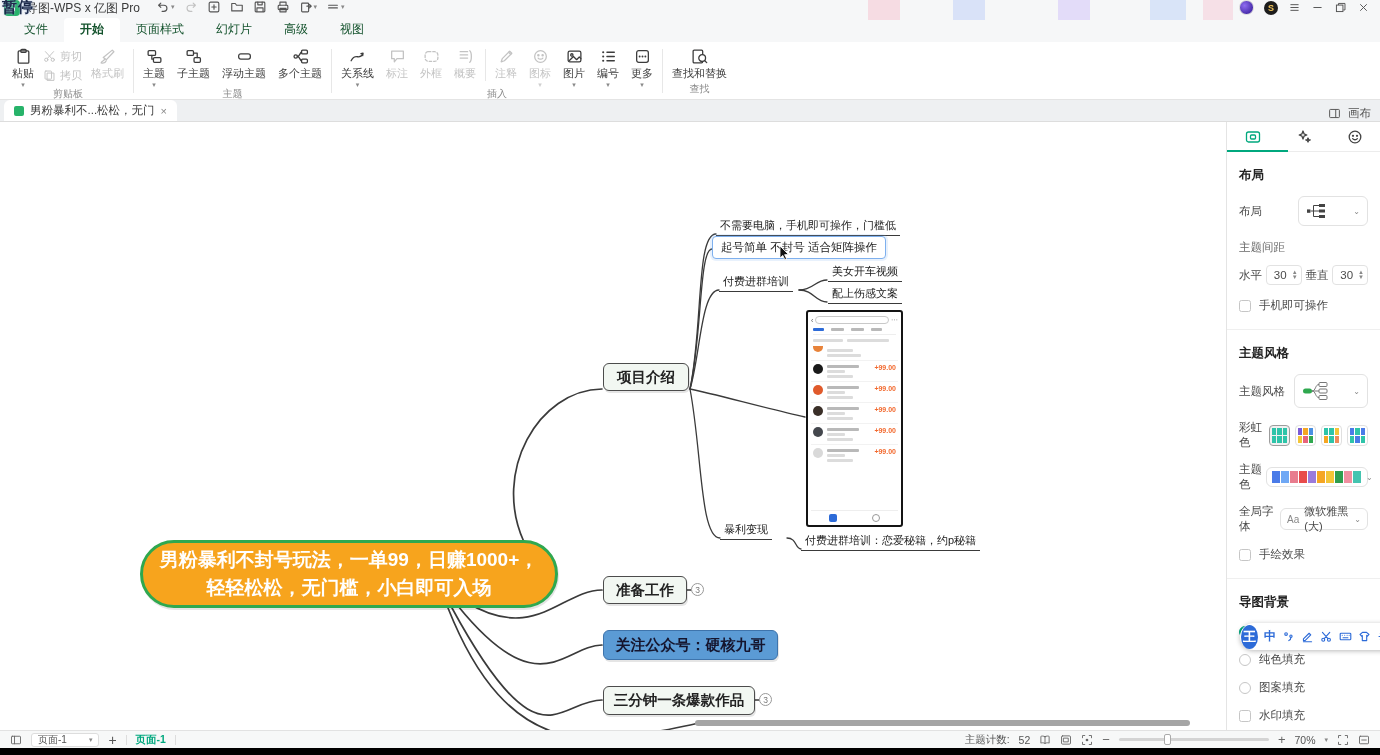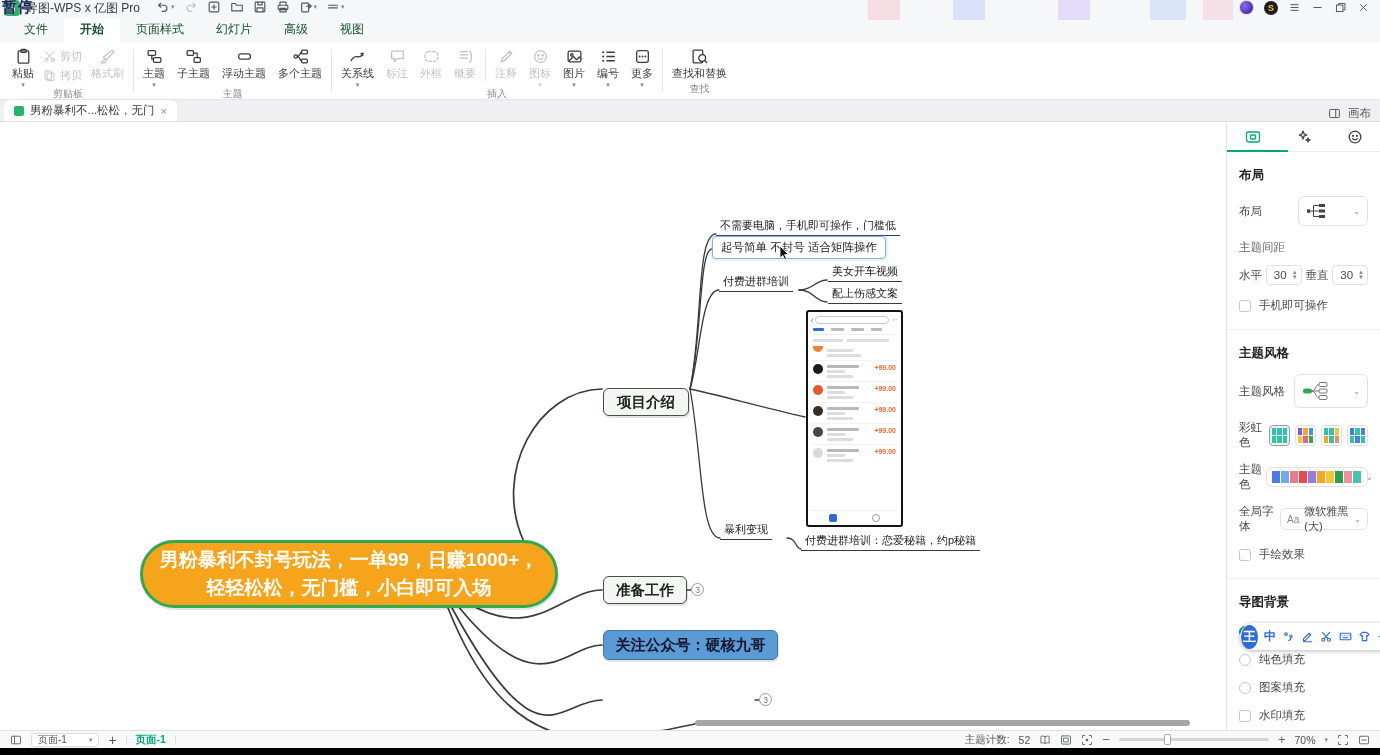--- a/index.html
+++ b/index.html
@@ -61,21 +61,21 @@
 .dt-right{margin-left:auto;display:flex;align-items:center;gap:7px;color:#555;padding-right:0;width:52px;overflow:hidden}
 .dt-right svg{width:13px;height:13px;stroke:#555;fill:none;stroke-width:1.2}
 
 
 .canvas{position:absolute;left:0;top:122px;width:1197px;height:608px;background:#fff;overflow:hidden}
 .links{position:absolute;left:0;top:0;pointer-events:none}
 .node{position:absolute;display:flex;align-items:center;justify-content:center;font-weight:bold;
   border-radius:6px;background:#f2f7f2;border:1.6px solid #4c4c4c;color:#222;box-shadow:1px 2px 0 rgba(0,0,0,.10)}
 .central{left:140px;top:418px;width:418px;height:68px;border-radius:34px;background:#f7a41d;
   border:3px solid #2fa84f;color:#fff;font-size:19px;line-height:1.45;text-align:center;padding:0 14px}
-.n-intro{left:603px;top:266px;width:86px;height:28px;font-size:14.5px}
+.n-intro{left:603px;top:241px;width:86px;height:28px;font-size:14.5px}
 .n-prep{left:603px;top:454px;width:84px;height:28px;font-size:14.5px}
 .n-gzh{left:603px;top:508px;width:175px;height:30px;font-size:15px;background:#5b9bd5;border-color:#3e74ac;color:#15152e}
 .n-works{left:603px;top:564px;width:152px;height:29px;font-size:14.5px}
 .badge{position:absolute;width:13px;height:13px;border:1px solid #999;border-radius:50%;background:#fff;
   color:#777;font-size:8.5px;display:flex;align-items:center;justify-content:center}
 .ctext{position:absolute;font-size:11px;color:#222;border-bottom:1.5px solid #3a3a3a;padding:1px 4px 2px;white-space:nowrap;background:transparent}
 .ctext.sel{border:1.6px solid #7eb0ee;border-radius:4px;background:#fff;padding:3px 8px;font-size:11.5px;
   box-shadow:0 0 0 2px rgba(126,176,238,.18)}
 .hscroll{position:absolute;left:695px;top:598px;width:495px;height:6px;background:#a5a5a5;border-radius:3px}
 
@@ -459,20 +459,21 @@
         <path d="M755 578 h4"></path>
       </g>
     </svg>
 
     <div class="node central">男粉暴利不封号玩法，一单99，日赚1000+，轻轻松松，无门槛，小白即可入场</div>
 
     <div class="node n-intro">项目介绍</div>
     <div class="node n-prep">准备工作</div>
     <div class="badge" style="left:691px;top:461px">3</div>
     <div class="node n-gzh">关注公众号：硬核九哥</div>
+    <div class="node n-works">三分钟一条爆款作品</div>
     <div class="badge" style="left:759px;top:571px">3</div>
 
     <div class="ctext" style="left:716px;top:95px">不需要电脑，手机即可操作，门槛低</div>
     <div class="ctext sel" style="left:712px;top:114px">起号简单 不封号 适合矩阵操作</div>
     <div class="ctext" style="left:719px;top:151px">付费进群培训</div>
     <div class="ctext" style="left:828px;top:141px">美女开车视频</div>
     <div class="ctext" style="left:828px;top:163px">配上伤感文案</div>
     <div class="ctext" style="left:720px;top:399px">暴利变现</div>
     <div class="ctext" style="left:801px;top:410px">付费进群培训：恋爱秘籍，约p秘籍</div>
 

